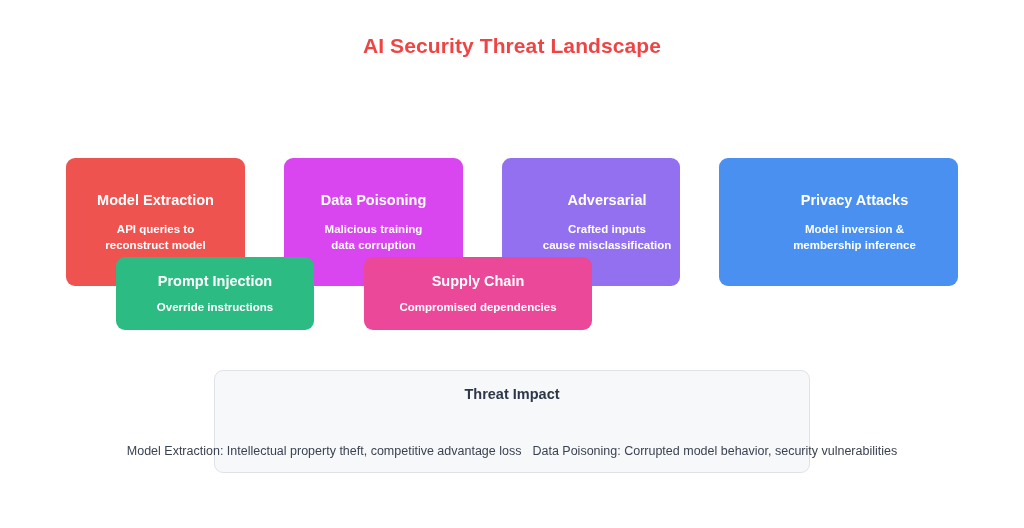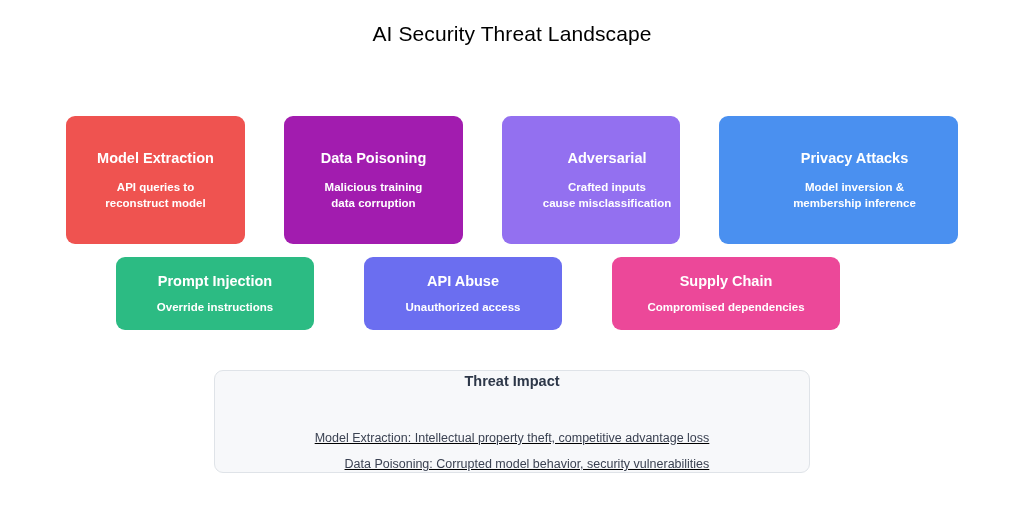--- a/index.html
+++ b/index.html
@@ -20,26 +20,26 @@
   #page {
     position: relative;
     width: 1024px;
     height: 528px;
   }
 
   
   .page-title {
     position: absolute;
     left: 0;
-    top: 19px;
+    top: 31px;
     width: 1024px;
     text-align: center;
     font-size: 21px;
-    font-weight: normal;
-    color: #000000;
+    font-weight: bold;
+    color: #ef4444;
     letter-spacing: 0.1px;
     line-height: 30px;
   }
 
   
   .threat-row {
     position: absolute;
     display: flex;
     align-items: flex-start;
   }
@@ -62,20 +62,21 @@
     align-items: center;
     justify-content: center;
     text-align: center;
     color: #ffffff;
     overflow: hidden;
   }
 
   #row-primary .threat-card {
     height: 128px;
     padding: 10px 12px;
+    margin-top: 42px;
   }
 
   #row-secondary .threat-card {
     height: 73px;
     padding: 2px 12px;
   }
 
   .threat-card-title {
     font-size: 14.5px;
     font-weight: bold;
@@ -127,24 +128,23 @@
   .impact-title {
     font-size: 14.5px;
     font-weight: bold;
     color: #2d3748;
     line-height: 20px;
     margin: 0 0 13px 0;
   }
 
   .impact-lines {
     display: flex;
-    flex-direction: column;
+    flex-direction: row;
     align-items: flex-end;
     gap: 11px;
-    text-decoration: underline;
   }
 
   .impact-line {
     font-size: 12.5px;
     color: #3b4252;
     line-height: 15px;
     white-space: nowrap;
   }
 </style>
 </head>
@@ -155,21 +155,21 @@
   <div class="page-title">AI Security Threat Landscape</div>
 
   <div class="threat-row" id="row-primary" style="gap: 39px;">
       <div class="threat-card" style="background: rgb(239, 83, 80); width: 179px;">
         <div class="threat-card-title">Model Extraction</div>
         <div class="threat-card-desc">
           <span>API queries to</span>
           <span>reconstruct model</span>
         </div>
       </div>
-      <div class="threat-card" style="background: #a21caf; width: 179px;">
+      <div class="threat-card" style="background: #d946ef; width: 179px;">
         <div class="threat-card-title">Data Poisoning</div>
         <div class="threat-card-desc">
           <span>Malicious training</span>
           <span>data corruption</span>
         </div>
       </div>
       <div class="threat-card" style="background: rgb(147, 112, 240); width: 178px; padding-left: 44px;">
         <div class="threat-card-title">Adversarial</div>
         <div class="threat-card-desc">
           <span>Crafted inputs</span>
@@ -183,26 +183,20 @@
           <span>membership inference</span>
         </div>
       </div>
     </div>
 
   <div class="threat-row" id="row-secondary" style="gap: 50px;">
       <div class="threat-card" style="background: rgb(44, 187, 131); width: 198px;">
         <div class="threat-card-title">Prompt Injection</div>
         <div class="threat-card-desc">
           <span>Override instructions</span>
-        </div>
-      </div>
-      <div class="threat-card" style="background: rgb(107, 110, 240); width: 198px;">
-        <div class="threat-card-title">API Abuse</div>
-        <div class="threat-card-desc">
-          <span>Unauthorized access</span>
         </div>
       </div>
       <div class="threat-card" style="background: #ec4899; width: 228px;">
         <div class="threat-card-title">Supply Chain</div>
         <div class="threat-card-desc">
           <span>Compromised dependencies</span>
         </div>
       </div>
     </div>
 

